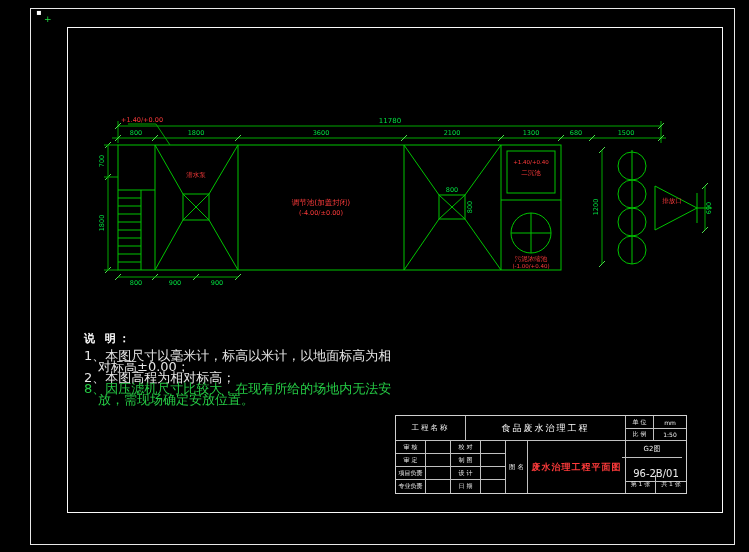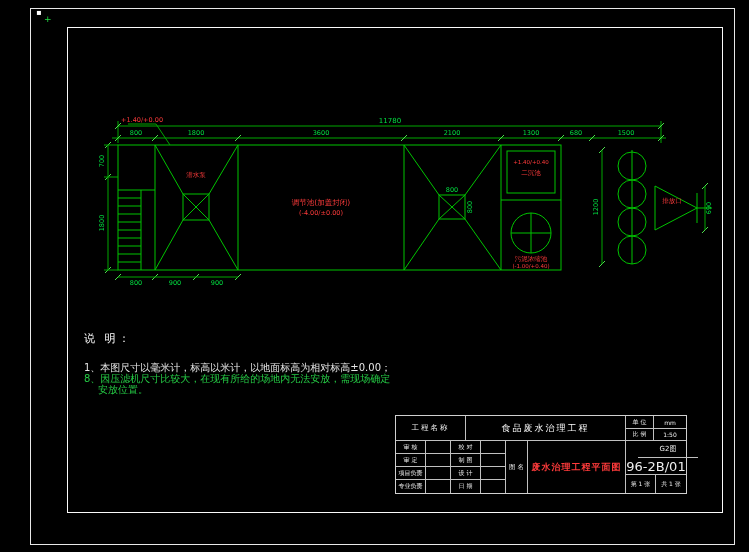--- a/index.html
+++ b/index.html
@@ -17,38 +17,38 @@
   .gline{stroke:#00c400;fill:none;stroke-width:1}
   .dline{stroke:#00a800;fill:none;stroke-width:1}
   .tick{stroke:#4ce04c;stroke-width:1}
   text.dim{fill:#00e040;font-size:7px}
   text.dims{fill:#00e040;font-size:6.5px}
   text.red{fill:#ff3b3b;font-size:6.5px}
   text.redbig{fill:#ff3b3b;font-size:7.5px}
   text.redsm{fill:#ff3b3b;font-size:5.5px}
 
   .notes{position:absolute;left:84px;top:331px;width:314px;color:#e6e6e6}
-  .notes-title{font-size:11px;font-weight:normal;letter-spacing:3px;color:#ffffff;margin-bottom:16px}
-  .note-item{font-size:10px;line-height:11px;padding-left:14px;text-indent:-14px}
+  .notes-title{font-size:11px;font-weight:bold;letter-spacing:3px;color:#ffffff;margin-bottom:4px}
+  .note-item{font-size:13px;line-height:11px;padding-left:14px;text-indent:-14px}
   .note-item.green{color:#25cc45}
 
   .tb{position:absolute;left:395px;top:415px;width:290px;height:77px;border:1px solid #d0d0d0;color:#eee;box-sizing:content-box}
   .cell{position:absolute;display:flex;align-items:center;justify-content:center;box-sizing:border-box;font-size:6px;text-align:center}
   .br{border-right:1px solid #c0c0c0}
   .bb{border-bottom:1px solid #c0c0c0}
   .tb .project-label{left:0;top:0;width:70px;height:25px;font-size:7.5px;letter-spacing:2px}
   .tb .project-name{left:70px;top:0;width:160px;height:25px;font-size:9px;letter-spacing:2px;color:#fff}
   .tb .unit-label{left:230px;top:0;width:28px;height:13px}
   .tb .unit-value{left:258px;top:0;width:32px;height:13px}
   .tb .scale-label{left:230px;top:13px;width:28px;height:12px}
   .tb .scale-value{left:258px;top:13px;width:32px;height:12px}
   .tb .name-label{left:110px;top:25px;width:22px;height:52px;font-size:6.5px}
   .tb .drawing-name{left:132px;top:25px;width:98px;height:52px;color:#ff3b3b;font-size:9px;font-weight:bold;letter-spacing:1px}
-  .tb .series{left:242px;top:25px;width:60px;height:17px;font-size:7px}
-  .tb .number{left:230px;top:42px;width:60px;height:17px;font-size:13px}
+  .tb .series{left:226px;top:25px;width:60px;height:17px;font-size:7px}
+  .tb .number{left:230px;top:49px;width:60px;height:17px;font-size:10px}
   .tb .sheet{left:230px;top:59px;width:30px;height:18px}
   .tb .total{left:260px;top:59px;width:30px;height:18px}
 </style>
 </head>
 <body>
 
 <div class="outer-frame"></div>
 <div class="inner-frame"></div>
 
 <div class="corner-marks">
@@ -190,20 +190,21 @@
   <text class="redsm" x="531" y="164" text-anchor="middle">+1.40/+0.40</text>
   <text class="red" x="531" y="175" text-anchor="middle">二沉池</text>
   <text class="red" x="531" y="261" text-anchor="middle">污泥浓缩池</text>
   <text class="redsm" x="531" y="268" text-anchor="middle">(-1.00/+0.40)</text>
   <text class="red" x="672" y="203" text-anchor="middle">排放口</text>
 </svg>
 
 <div class="notes">
   <div class="notes-title">说  明：</div>
   <div class="note-item">1、本图尺寸以毫米计，标高以米计，以地面标高为相对标高±0.00；</div>
+  <div class="note-item">2、本图高程为相对标高；</div>
   <div class="note-item green">8、因压滤机尺寸比较大，在现有所给的场地内无法安放，需现场确定安放位置。</div>
 </div>
 
 <div class="tb">
   <div class="cell project-label br bb">工程名称</div>
   <div class="cell project-name br bb">食品废水治理工程</div>
   <div class="cell unit-label br bb">单 位</div>
   <div class="cell unit-value bb">mm</div>
   <div class="cell scale-label br bb">比 例</div>
   <div class="cell scale-value bb">1:50</div>

